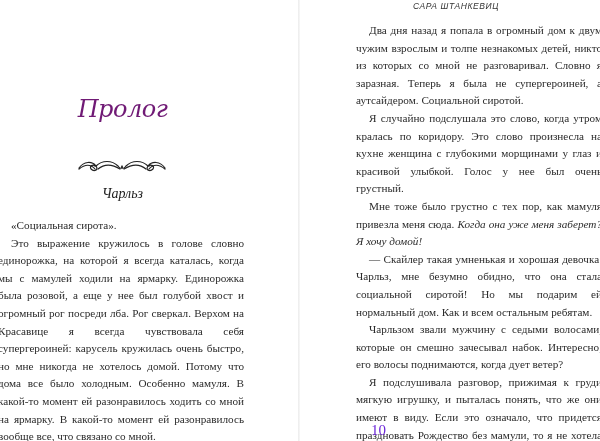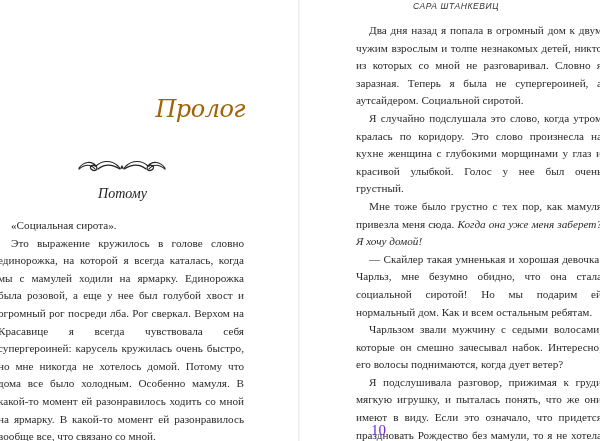--- a/index.html
+++ b/index.html
@@ -8,23 +8,23 @@
     background:#ffffff; color:#2a2a2a;
     font-family: "Liberation Serif", "DejaVu Serif", serif;
   }
   .page { position:absolute; top:0; height:441px; overflow:hidden; background:#fff; }
   .page-left { left:0; width:299px; }
   .page-right { left:300px; width:300px; }
   .gutter { position:absolute; left:298px; top:0; width:2px; height:441px;
     background:linear-gradient(to right,#ececec,#f7f7f7); }
 
   .chapter-title {
-    position:absolute; left:0; width:245px; text-align:right;
+    position:absolute; left:0; width:245px; text-align:center;
     font-family:"DejaVu Serif", serif; font-style:italic; font-weight:normal;
-    font-size:24px; line-height:30px; letter-spacing:-0.5px; color:#a16207;
+    font-size:24px; line-height:30px; letter-spacing:-0.5px; color:#701a75;
   }
   .ct-1 { top:94px; }
   .ct-2 { top:124px; }
   .ornament { position:absolute; left:76px; top:157px; width:92px; height:18px; }
   .section-heading {
     position:absolute; top:186px; left:0; width:245px; text-align:center;
     font-style:italic; font-size:14px; color:#222;
   }
 
   .body-text {
@@ -55,21 +55,21 @@
       <path d="M3 11 C8 4, 16 4, 20 9 C23 13, 18 15, 15 12 C13 9, 17 7, 19 9"></path>
       <path d="M3 12 C9 7, 15 7, 19 12"></path>
       <path d="M20 9 C26 3, 36 3, 42 9 C44 12, 46 12, 46 9"></path>
       <path d="M22 12 C28 7, 36 7, 44 12"></path>
       <path d="M89 11 C84 4, 76 4, 72 9 C69 13, 74 15, 77 12 C79 9, 75 7, 73 9"></path>
       <path d="M89 12 C83 7, 77 7, 73 12"></path>
       <path d="M72 9 C66 3, 56 3, 50 9 C48 12, 46 12, 46 9"></path>
       <path d="M70 12 C64 7, 56 7, 48 12"></path>
     </g>
   </svg>
-  <div class="section-heading">Потому</div>
+  <div class="section-heading">Чарльз</div>
   <div class="body-text left-body">
     <p>«Социальная сирота».</p>
     <p>Это выражение кружилось в голове словно единорожка, на которой я всегда каталась, когда мы с мамулей ходили на ярмарку. Единорожка была розовой, а еще у нее был голубой хвост и огромный рог посреди лба. Рог сверкал. Верхом на Красавице я всегда чувствовала себя супергероиней: карусель кружилась очень быстро, но мне никогда не хотелось домой. Потому что дома все было холодным. Особенно мамуля. В какой-то момент ей разонравилось ходить со мной на ярмарку. В какой-то момент ей разонравилось вообще все, что связано со мной.</p>
 
   </div>
 </div>
 
 <div class="gutter"></div>
 
 <div class="page page-right">

